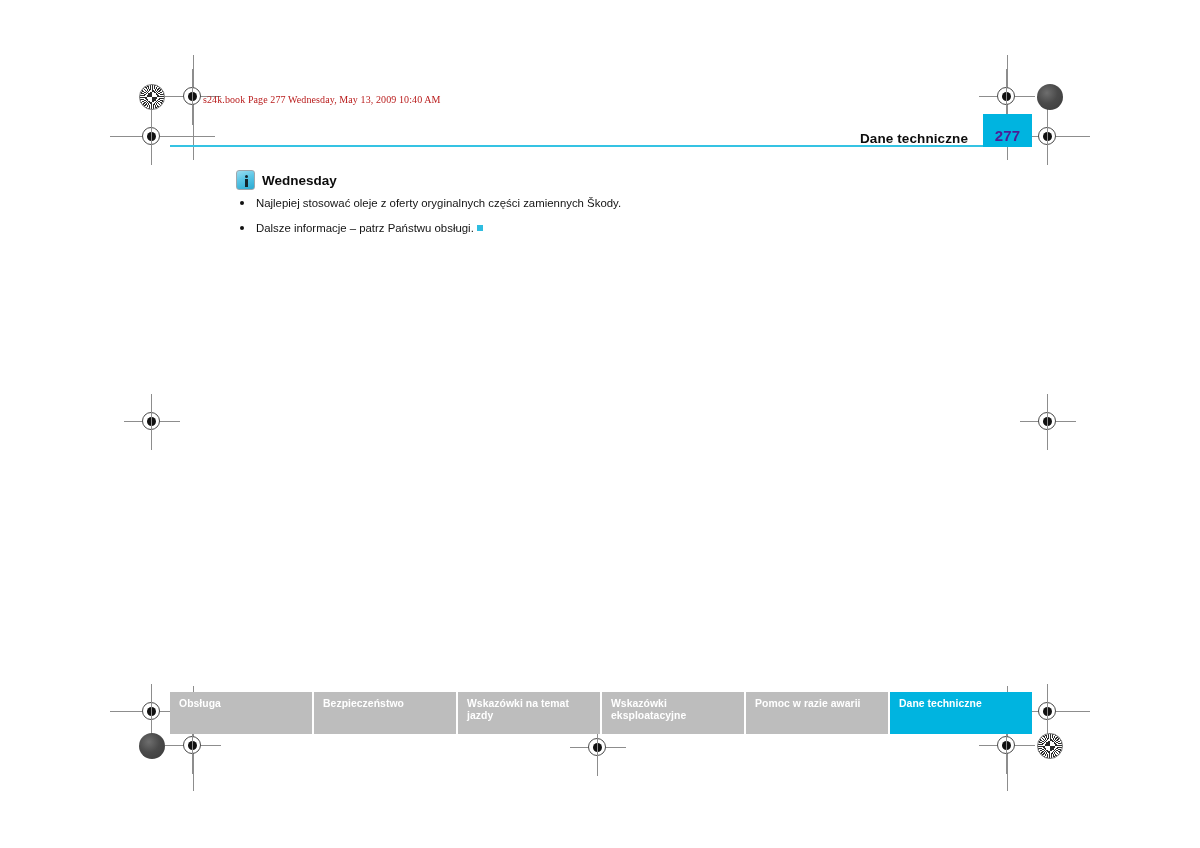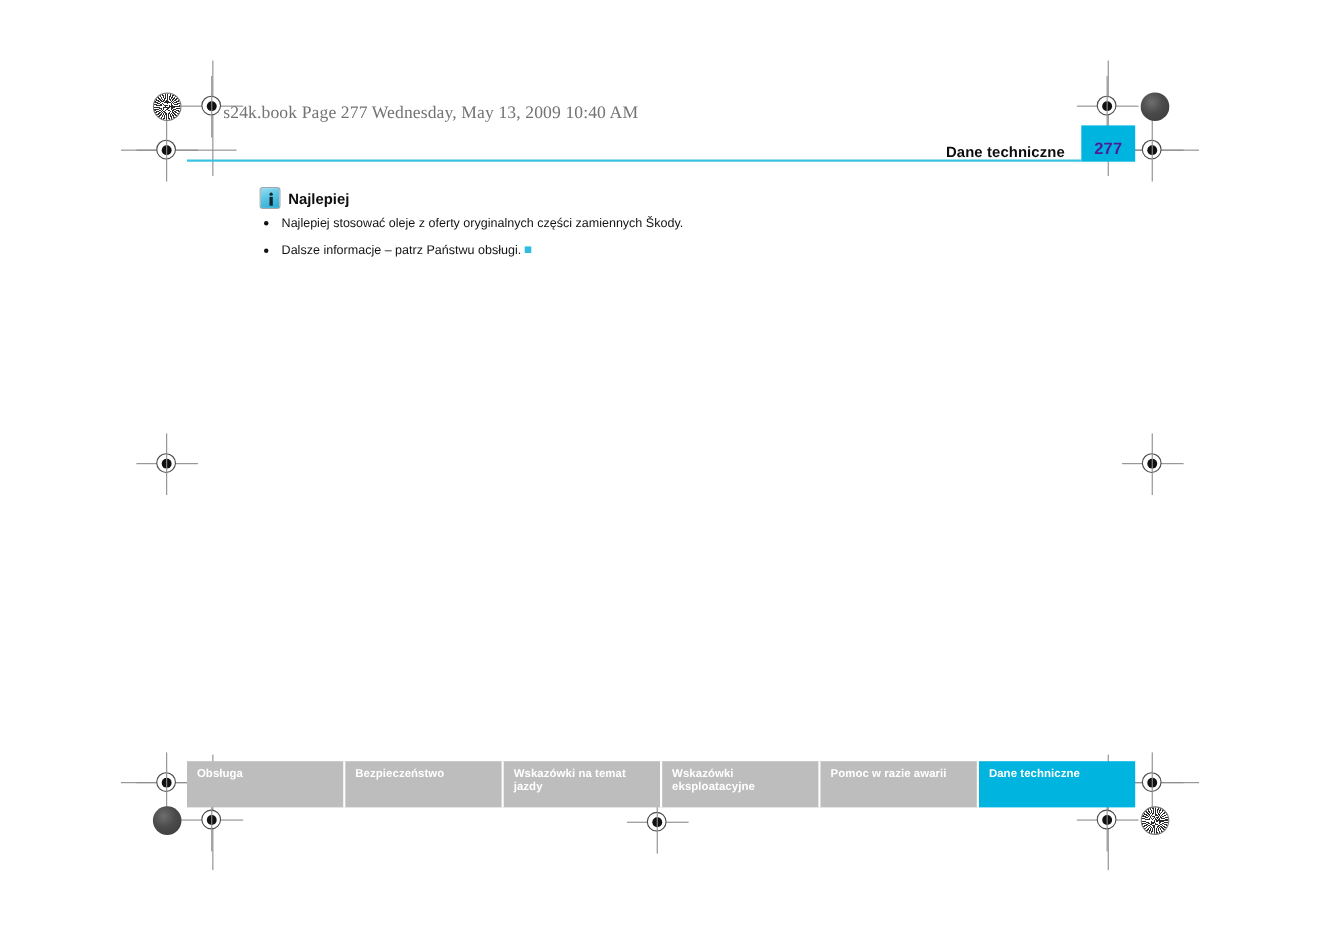--- a/index.html
+++ b/index.html
@@ -63,22 +63,22 @@
   }
   .trim-line {
     position: absolute;
     background: #8d8d8d;
   }
   .book-meta {
     position: absolute;
     left: 203px;
     top: 94px;
     font-family: "Liberation Serif", serif;
-    font-size: 16px;
-    color: #737373;
+    font-size: 10px;
+    color: #b91c1c;
     white-space: nowrap;
     letter-spacing: .1px;
   }
 
   .running-head {
     position: absolute;
     right: 232px;
     top: 131px;
     font-size: 13.5px;
     font-weight: bold;
@@ -286,21 +286,21 @@
 
 <div class="page-number-box">
   <span>277</span>
 </div>
 
 <div class="header-rule"></div>
 
 <div class="content">
   <div class="note-head">
     <div class="info-icon"></div>
-    <div class="note-title">Najlepiej</div>
+    <div class="note-title">Wednesday</div>
   </div>
   <ul class="bullets">
     <li><span>Najlepiej stosować oleje z oferty oryginalnych części zamiennych Škody.</span></li>
     <li><span>Dalsze informacje – patrz Państwu obsługi.</span><span class="end-marker"></span></li>
   </ul>
 </div>
 
 <div class="footer-tabs">
   <div class="tab">
       <span>Obsługa</span>

